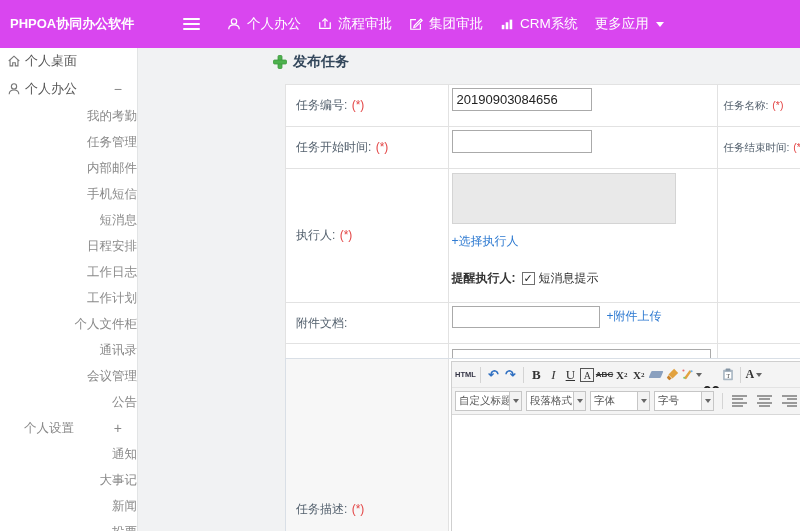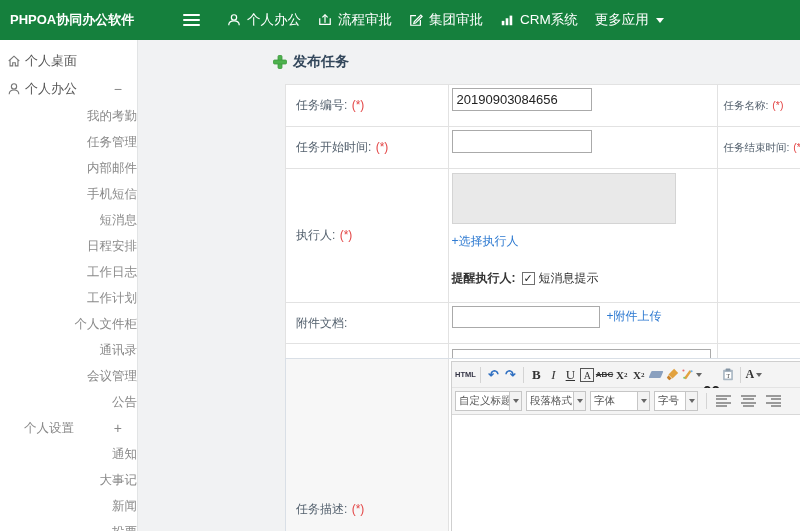--- a/index.html
+++ b/index.html
@@ -1,19 +1,19 @@
 <!DOCTYPE html>
 <html><head>
 <meta charset="utf-8">
 <style>
 * { margin:0; padding:0; box-sizing:border-box; }
 html,body { width:800px; height:531px; overflow:hidden; font-family:"Liberation Sans","DejaVu Sans",sans-serif; background:#f1f2f3; }
 
 
-.topbar { position:absolute; top:0; left:0; width:800px; height:40px; background:#15803d; display:flex; align-items:center; z-index:5; }
+.topbar { position:absolute; top:0; left:0; width:800px; height:48px; background:#d946ef; display:flex; align-items:center; z-index:5; }
 .logo { color:#fff; font-weight:bold; font-size:13px; padding-left:10px; width:175px; flex:none; }
 .hamburger { width:17px; height:12px; display:flex; flex-direction:column; justify-content:space-between; margin-left:8px; margin-right:27px; cursor:pointer; }
 .hamburger i { display:block; height:2px; background:#fff; border-radius:1px; }
 .nav { display:flex; align-items:center; }
 .nav-item { display:flex; align-items:center; color:#fff; font-size:13.5px; margin-right:17px; cursor:pointer; }
 .nav-item svg { margin-right:6px; }
 .caret-down { width:0; height:0; border-left:4px solid transparent; border-right:4px solid transparent; border-top:5px solid #fff; margin-left:7px; }
 
 
 .sidebar { position:absolute; top:40px; left:0; width:138px; height:491px; background:#fff; border-right:1px solid #e2e4e5; overflow:hidden; }
@@ -327,21 +327,21 @@
               <span class="mini-caret" style="margin-left:0"></span>
             </span>
           </span>
         <span class="dd">
             <span class="dd-text" style="width:48px">字体</span>
             <span class="dd-btn">
               <span class="mini-caret" style="margin-left:0"></span>
             </span>
           </span>
         <span class="dd">
-            <span class="dd-text" style="width:32px">字号</span>
+            <span class="dd-text" style="width:48px">字号</span>
             <span class="dd-btn">
               <span class="mini-caret" style="margin-left:0"></span>
             </span>
           </span>
         <span class="tb-sep"></span>
         <span class="al-icon al-left">
             <i class="full"></i>
             <i></i>
             <i class="full"></i>
             <i></i>

